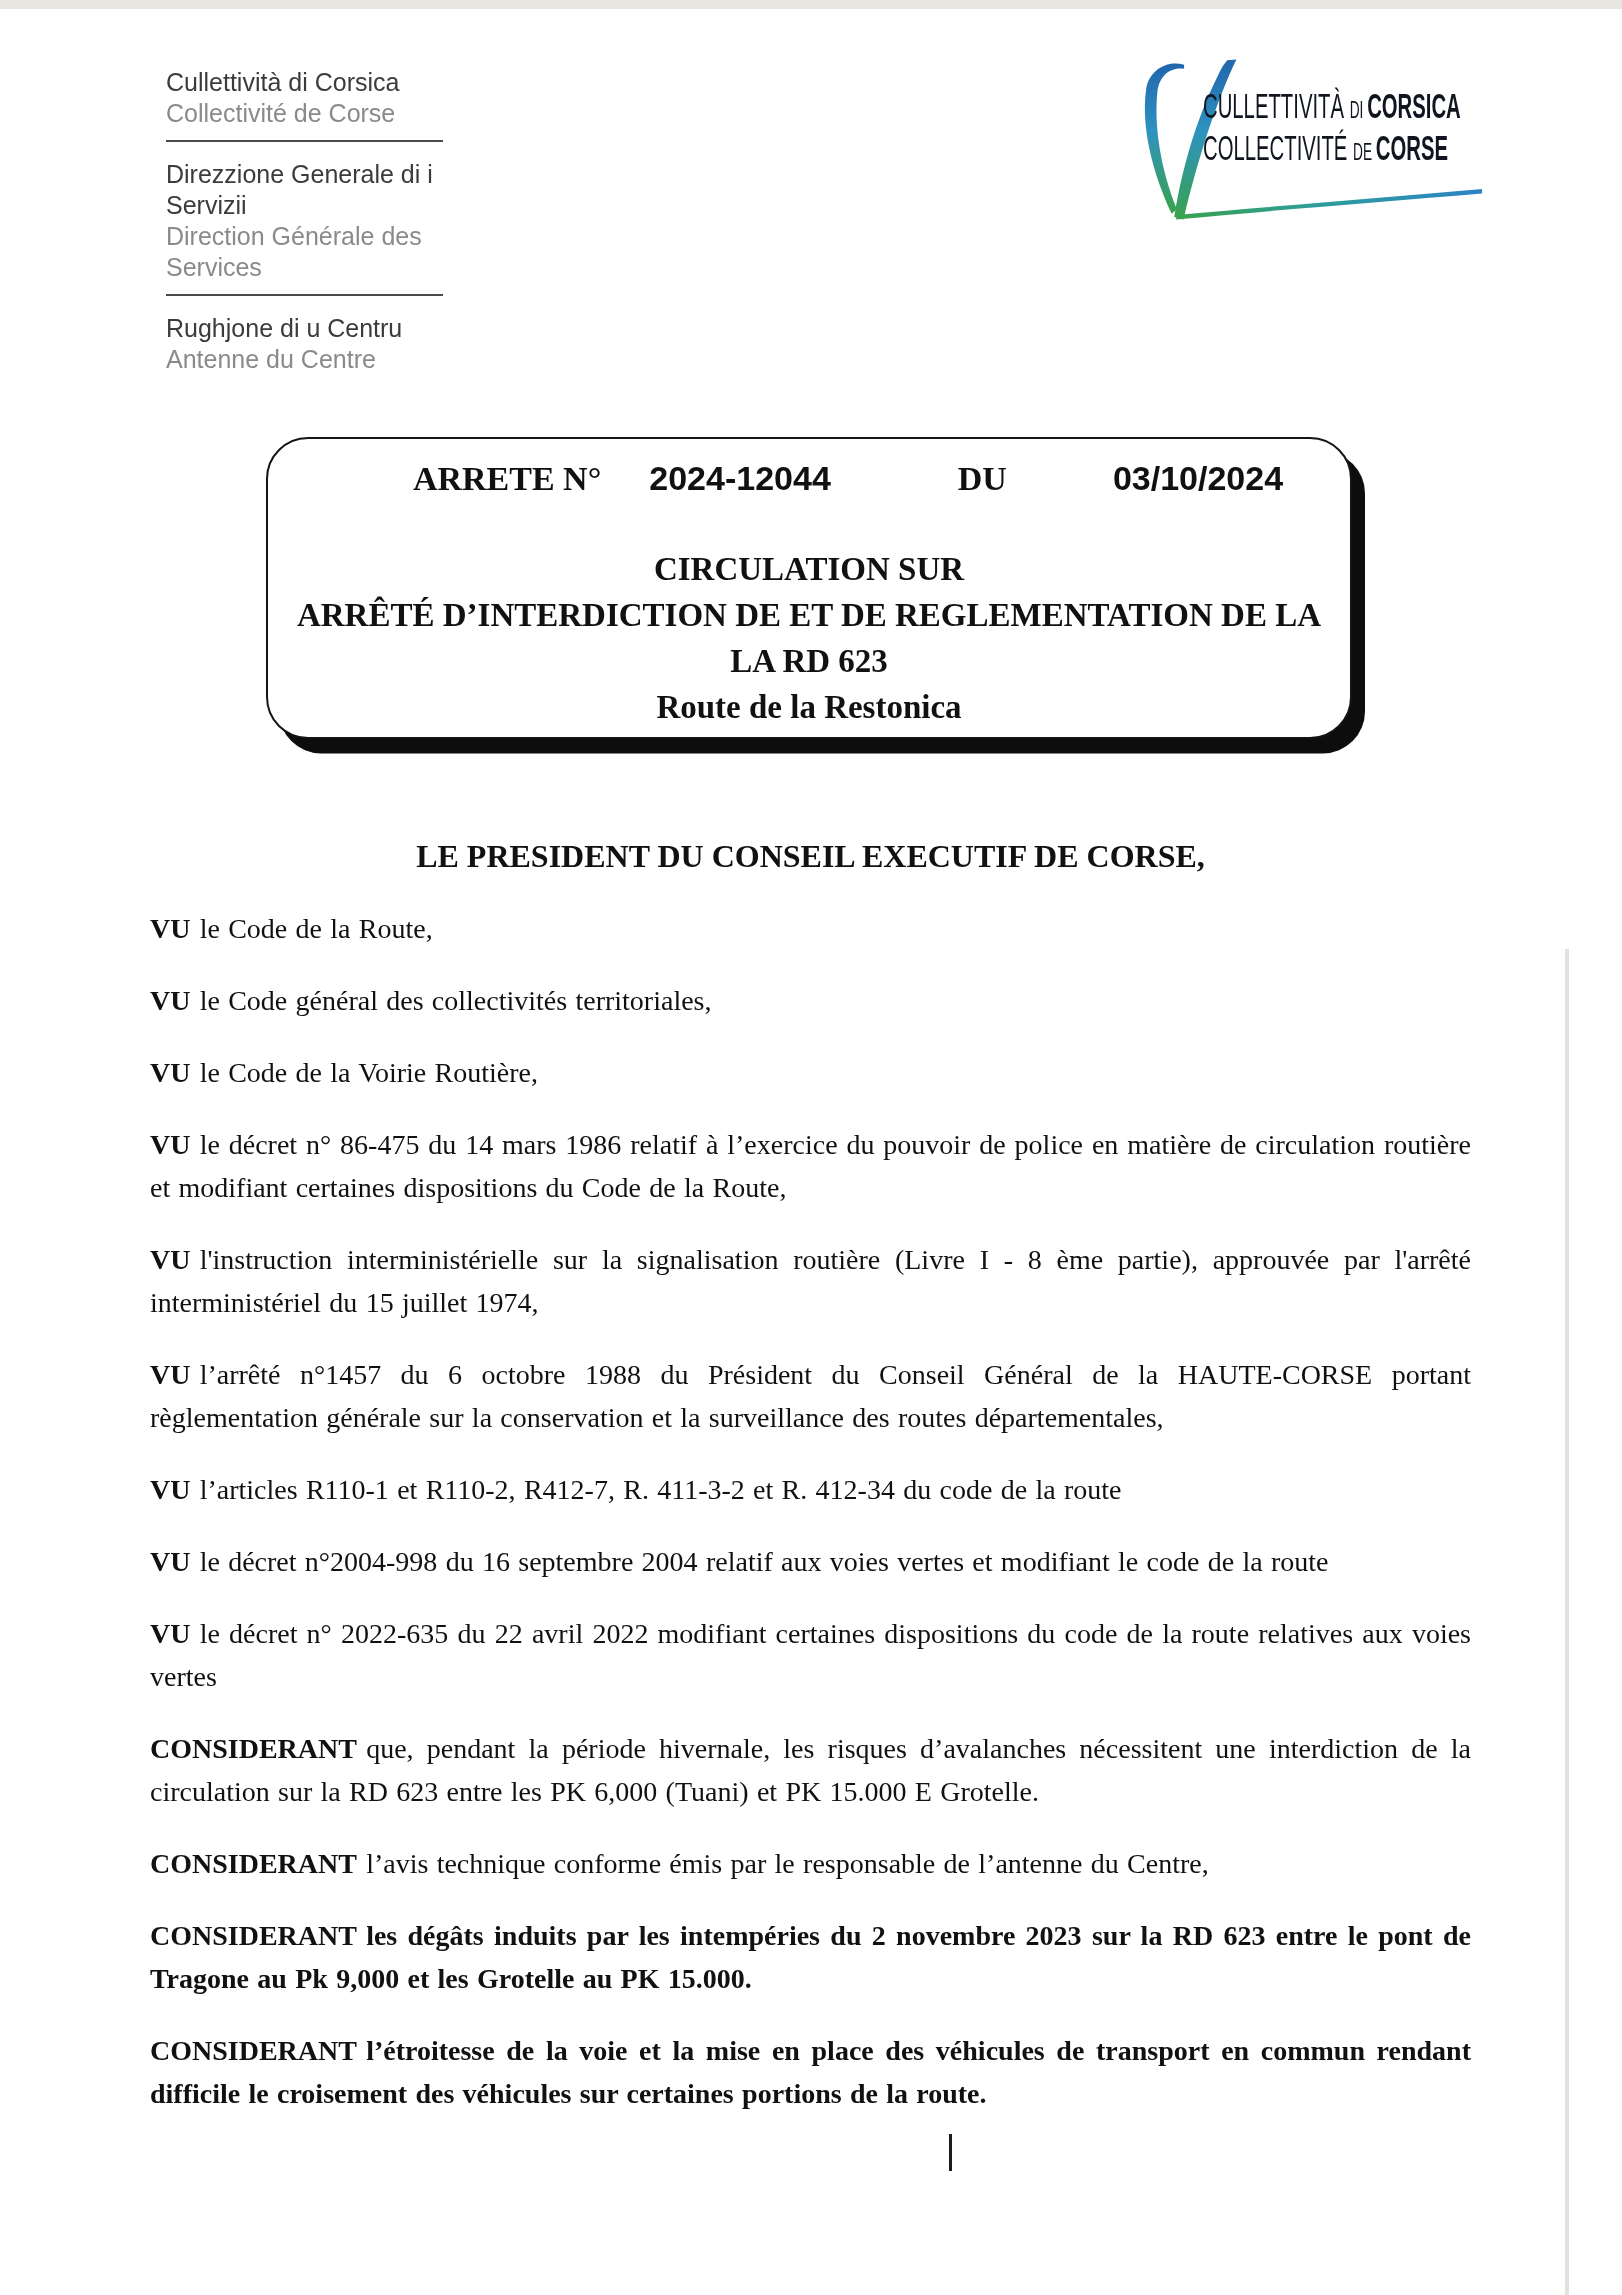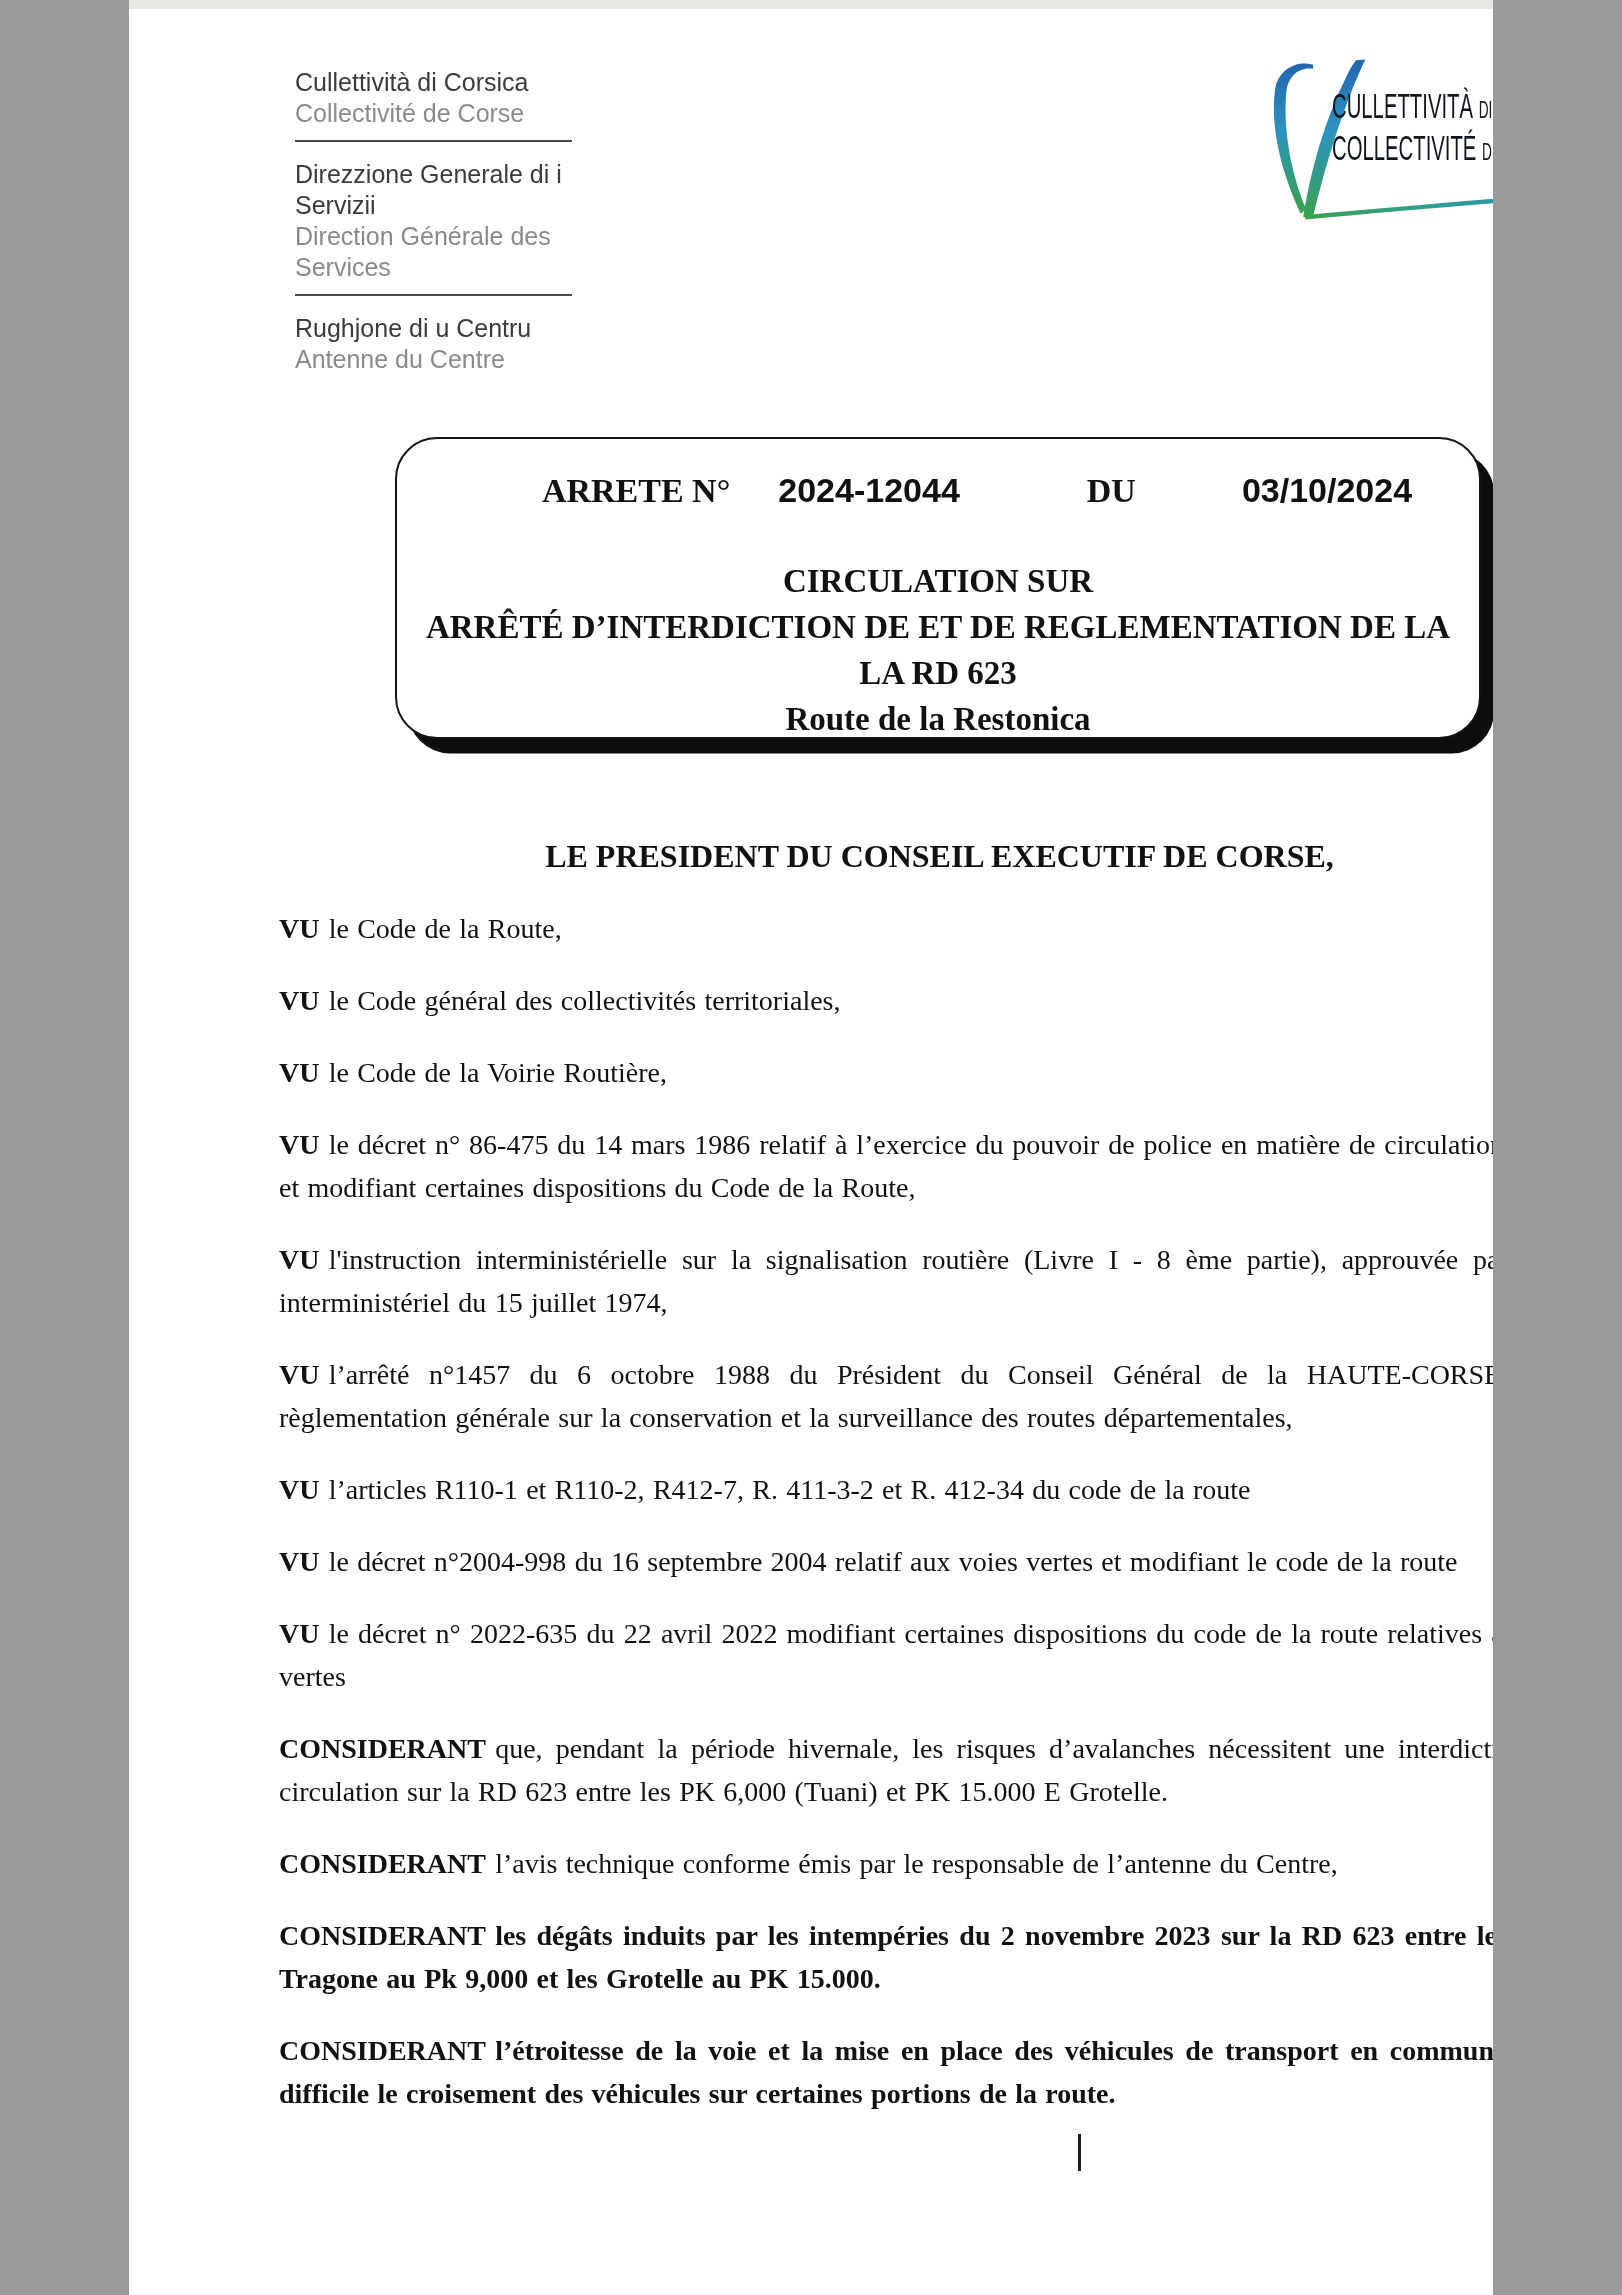--- a/index.html
+++ b/index.html
@@ -1,18 +1,18 @@
 <!DOCTYPE html>
 <html style="font-size:10.5px"><head>
 <meta charset="utf-8">
 <style>
   html,body { margin:0; padding:0; background:#9a9a9a; }
   .page {
     position:relative;
-    width:1364px; height:2295px;
+    width:1622px; height:2295px;
     margin:0 auto;
     background:#ffffff;
     font-family:"Liberation Serif", serif;
     color:#111;
     overflow:hidden;
   }
 
   
   .scan-strip-top { position:absolute; left:0; top:0; width:1622px; height:8.5px; background:#e9e7e2; }
   .scan-strip-right { position:absolute; left:1565px; top:949px; width:3.9px; height:1347px; background:#e2e1dd; }
@@ -52,21 +52,21 @@
     background:#fff;
     padding-top:19.6px;
     text-align:center;
   }
   .arrete-line1 {
     display:flex; justify-content:center; align-items:baseline;
     font-size:34px; font-weight:bold;
     transform:translateX(39px);
     gap:7px;
   }
-  .arrete-number, .arrete-date { font-family:"Liberation Sans", sans-serif;margin-top:12px; }
+  .arrete-number, .arrete-date { font-family:"Liberation Sans", sans-serif; }
   .arrete-number { margin-left:41px; }
   .arrete-du { margin-left:120px; }
   .arrete-date { margin-left:99px; }
   .arrete-subtitle { margin-top:48px; font-weight:bold; font-size:33px; line-height:46px; }
 
   
   .doc-body {
     position:absolute; left:150px; top:823px; width:1321px;
     font-size:28px; line-height:43px;
   }

